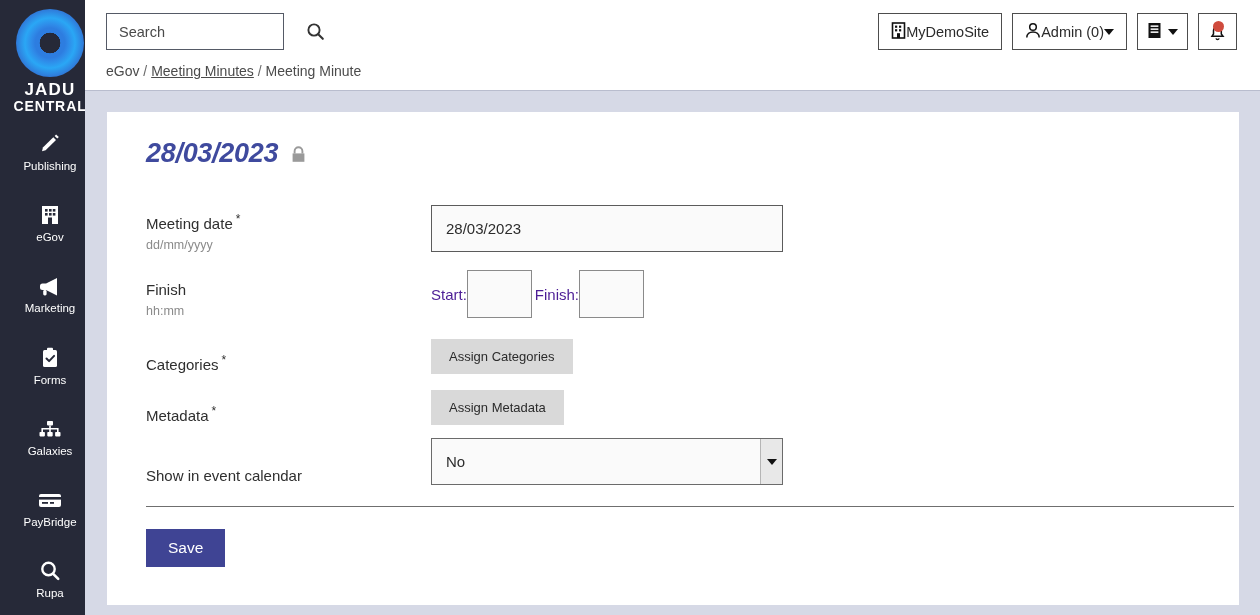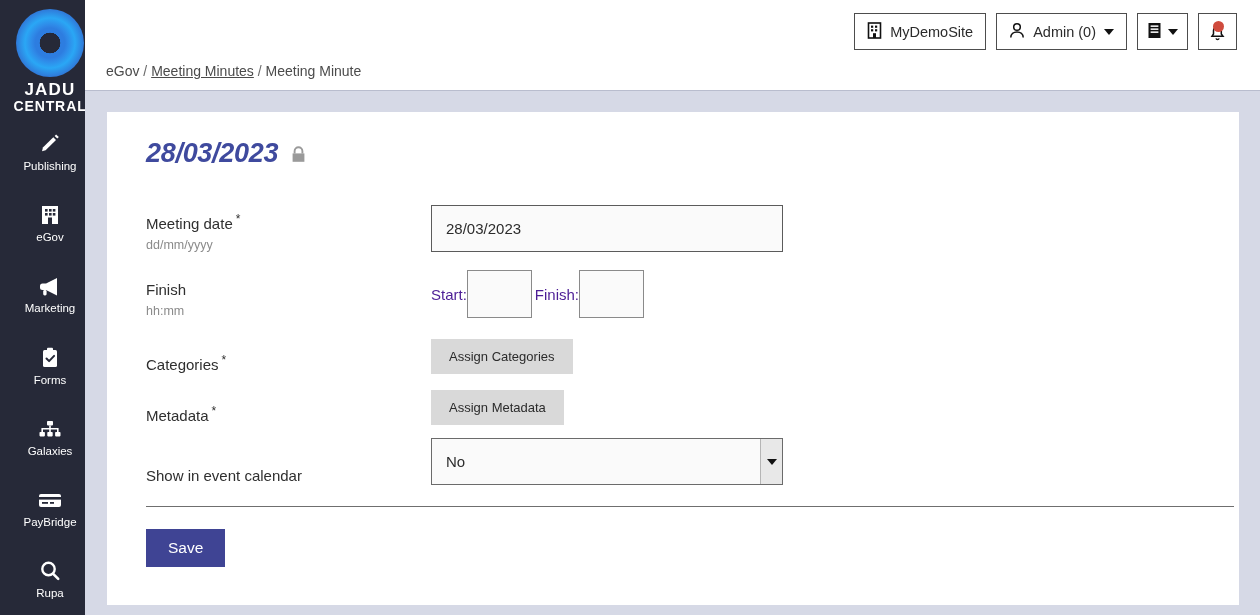--- a/index.html
+++ b/index.html
@@ -80,21 +80,21 @@
   }
   .breadcrumb .crumb-link { color: #4b4b4b; text-decoration: underline; cursor: pointer; text-align: right; }
   .breadcrumb .sep { color: #6a6a6a; }
 
   .top-actions {
     position: absolute; right: 23px; top: 13px;
     display: flex; align-items: center; gap: 10px;
   }
   .tbtn {
     height: 37px; border: 1px solid #4d4d4d; background: #fff;
-    display: flex; align-items: center; gap: 8px;
+    display: flex; align-items: center; 
     padding: 0 12px; font-size: 14.5px; color: #2b2b2b;
     cursor: pointer; white-space: nowrap;
   }
   .tbtn.icononly { padding: 0 9px; gap: 6px; }
   .tbtn.bell { padding: 0 10px; }
   .caret { width: 0; height: 0; border-left: 5px solid transparent; border-right: 5px solid transparent; border-top: 6px solid #111; }
   .bell-wrap { position: relative; display: flex; align-items: center; }
   .bell-dot {
     position: absolute; top: -2px; left: 50%; margin-left: -5px;
     width: 11px; height: 11px; border-radius: 50%; background: #cf4b3d;
@@ -269,20 +269,29 @@
       </span>
       <span class="nav-label">Rupa</span>
     </div>
 
   </div>
 
   <div class="page">
 
     <div class="topbar">
 
+      <div class="search-box">
+        <input class="search-input" type="text" placeholder="Search" style="">
+        <span class="search-icon">
+          <svg width="19" height="19" viewBox="0 0 19 19">
+              <circle cx="8" cy="8" r="5.6" stroke="#333" stroke-width="1.9" fill="none"></circle>
+              <path d="M12.2 12.2l4.6 4.6" stroke="#333" stroke-width="2.1" stroke-linecap="round"></path>
+            </svg>
+        </span>
+      </div>
 
       <div class="breadcrumb">
         <span>eGov</span>
         <span class="sep">/</span>
         <span class="crumb-link">Meeting Minutes</span>
         <span class="sep">/</span>
         <span>Meeting Minute</span>
       </div>
 
       <div class="top-actions">

